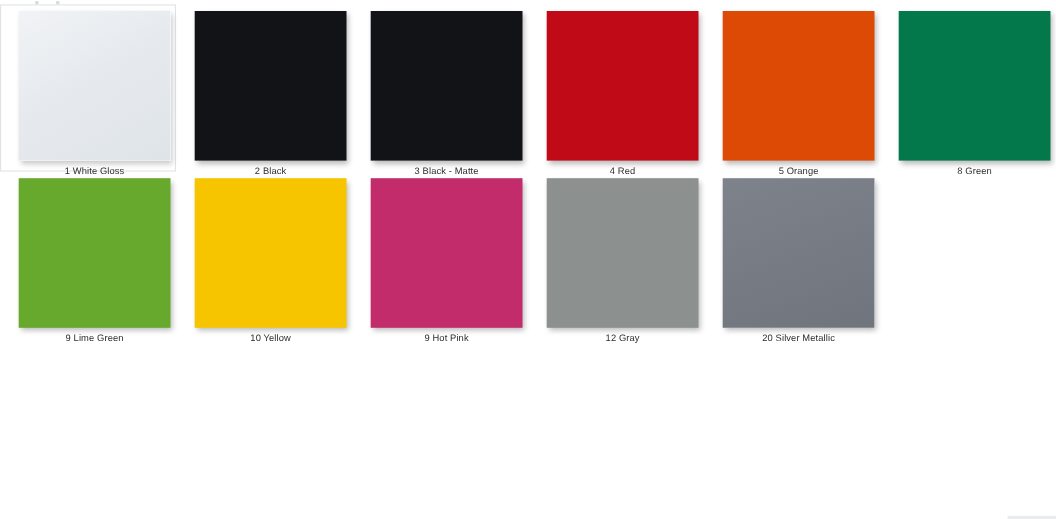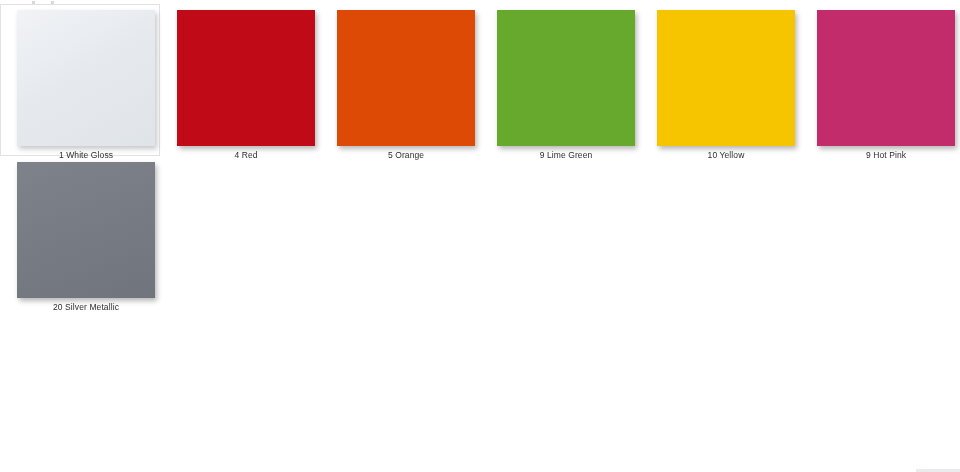--- a/index.html
+++ b/index.html
@@ -106,38 +106,54 @@
   <span class="tick a"></span>
   <span class="tick b"></span>
 </div>
 
 <div id="swatch-grid">
     <div class="swatch-cell selected">
       <div class="swatch-chip glossy"></div>
       <div class="swatch-label">1 White Gloss</div>
     </div>
     <div class="swatch-cell">
+      <div class="swatch-chip" style="background-color: rgb(18, 19, 22);"></div>
+      <div class="swatch-label">2 Black</div>
+    </div>
+    <div class="swatch-cell">
+      <div class="swatch-chip" style="background-color: rgb(18, 19, 23);"></div>
+      <div class="swatch-label">3 Black - Matte</div>
+    </div>
+    <div class="swatch-cell">
       <div class="swatch-chip" style="background-color: rgb(192, 10, 23);"></div>
       <div class="swatch-label">4 Red</div>
     </div>
     <div class="swatch-cell">
       <div class="swatch-chip" style="background-color: rgb(220, 74, 6);"></div>
       <div class="swatch-label">5 Orange</div>
+    </div>
+    <div class="swatch-cell">
+      <div class="swatch-chip" style="background-color: rgb(3, 120, 75);"></div>
+      <div class="swatch-label">8 Green</div>
     </div>
     <div class="swatch-cell">
       <div class="swatch-chip" style="background-color: rgb(103, 169, 44);"></div>
       <div class="swatch-label">9 Lime Green</div>
     </div>
     <div class="swatch-cell">
       <div class="swatch-chip" style="background-color: rgb(246, 197, 0);"></div>
       <div class="swatch-label">10 Yellow</div>
     </div>
     <div class="swatch-cell">
       <div class="swatch-chip" style="background-color: rgb(195, 44, 107);"></div>
       <div class="swatch-label">9 Hot Pink</div>
     </div>
     <div class="swatch-cell">
+      <div class="swatch-chip" style="background-color: rgb(140, 144, 143);"></div>
+      <div class="swatch-label">12 Gray</div>
+    </div>
+    <div class="swatch-cell">
       <div class="swatch-chip metallic"></div>
       <div class="swatch-label">20 Silver Metallic</div>
     </div>
   </div>
 
 <div id="bottom-right-artifact"></div>
 
 </body></html>

